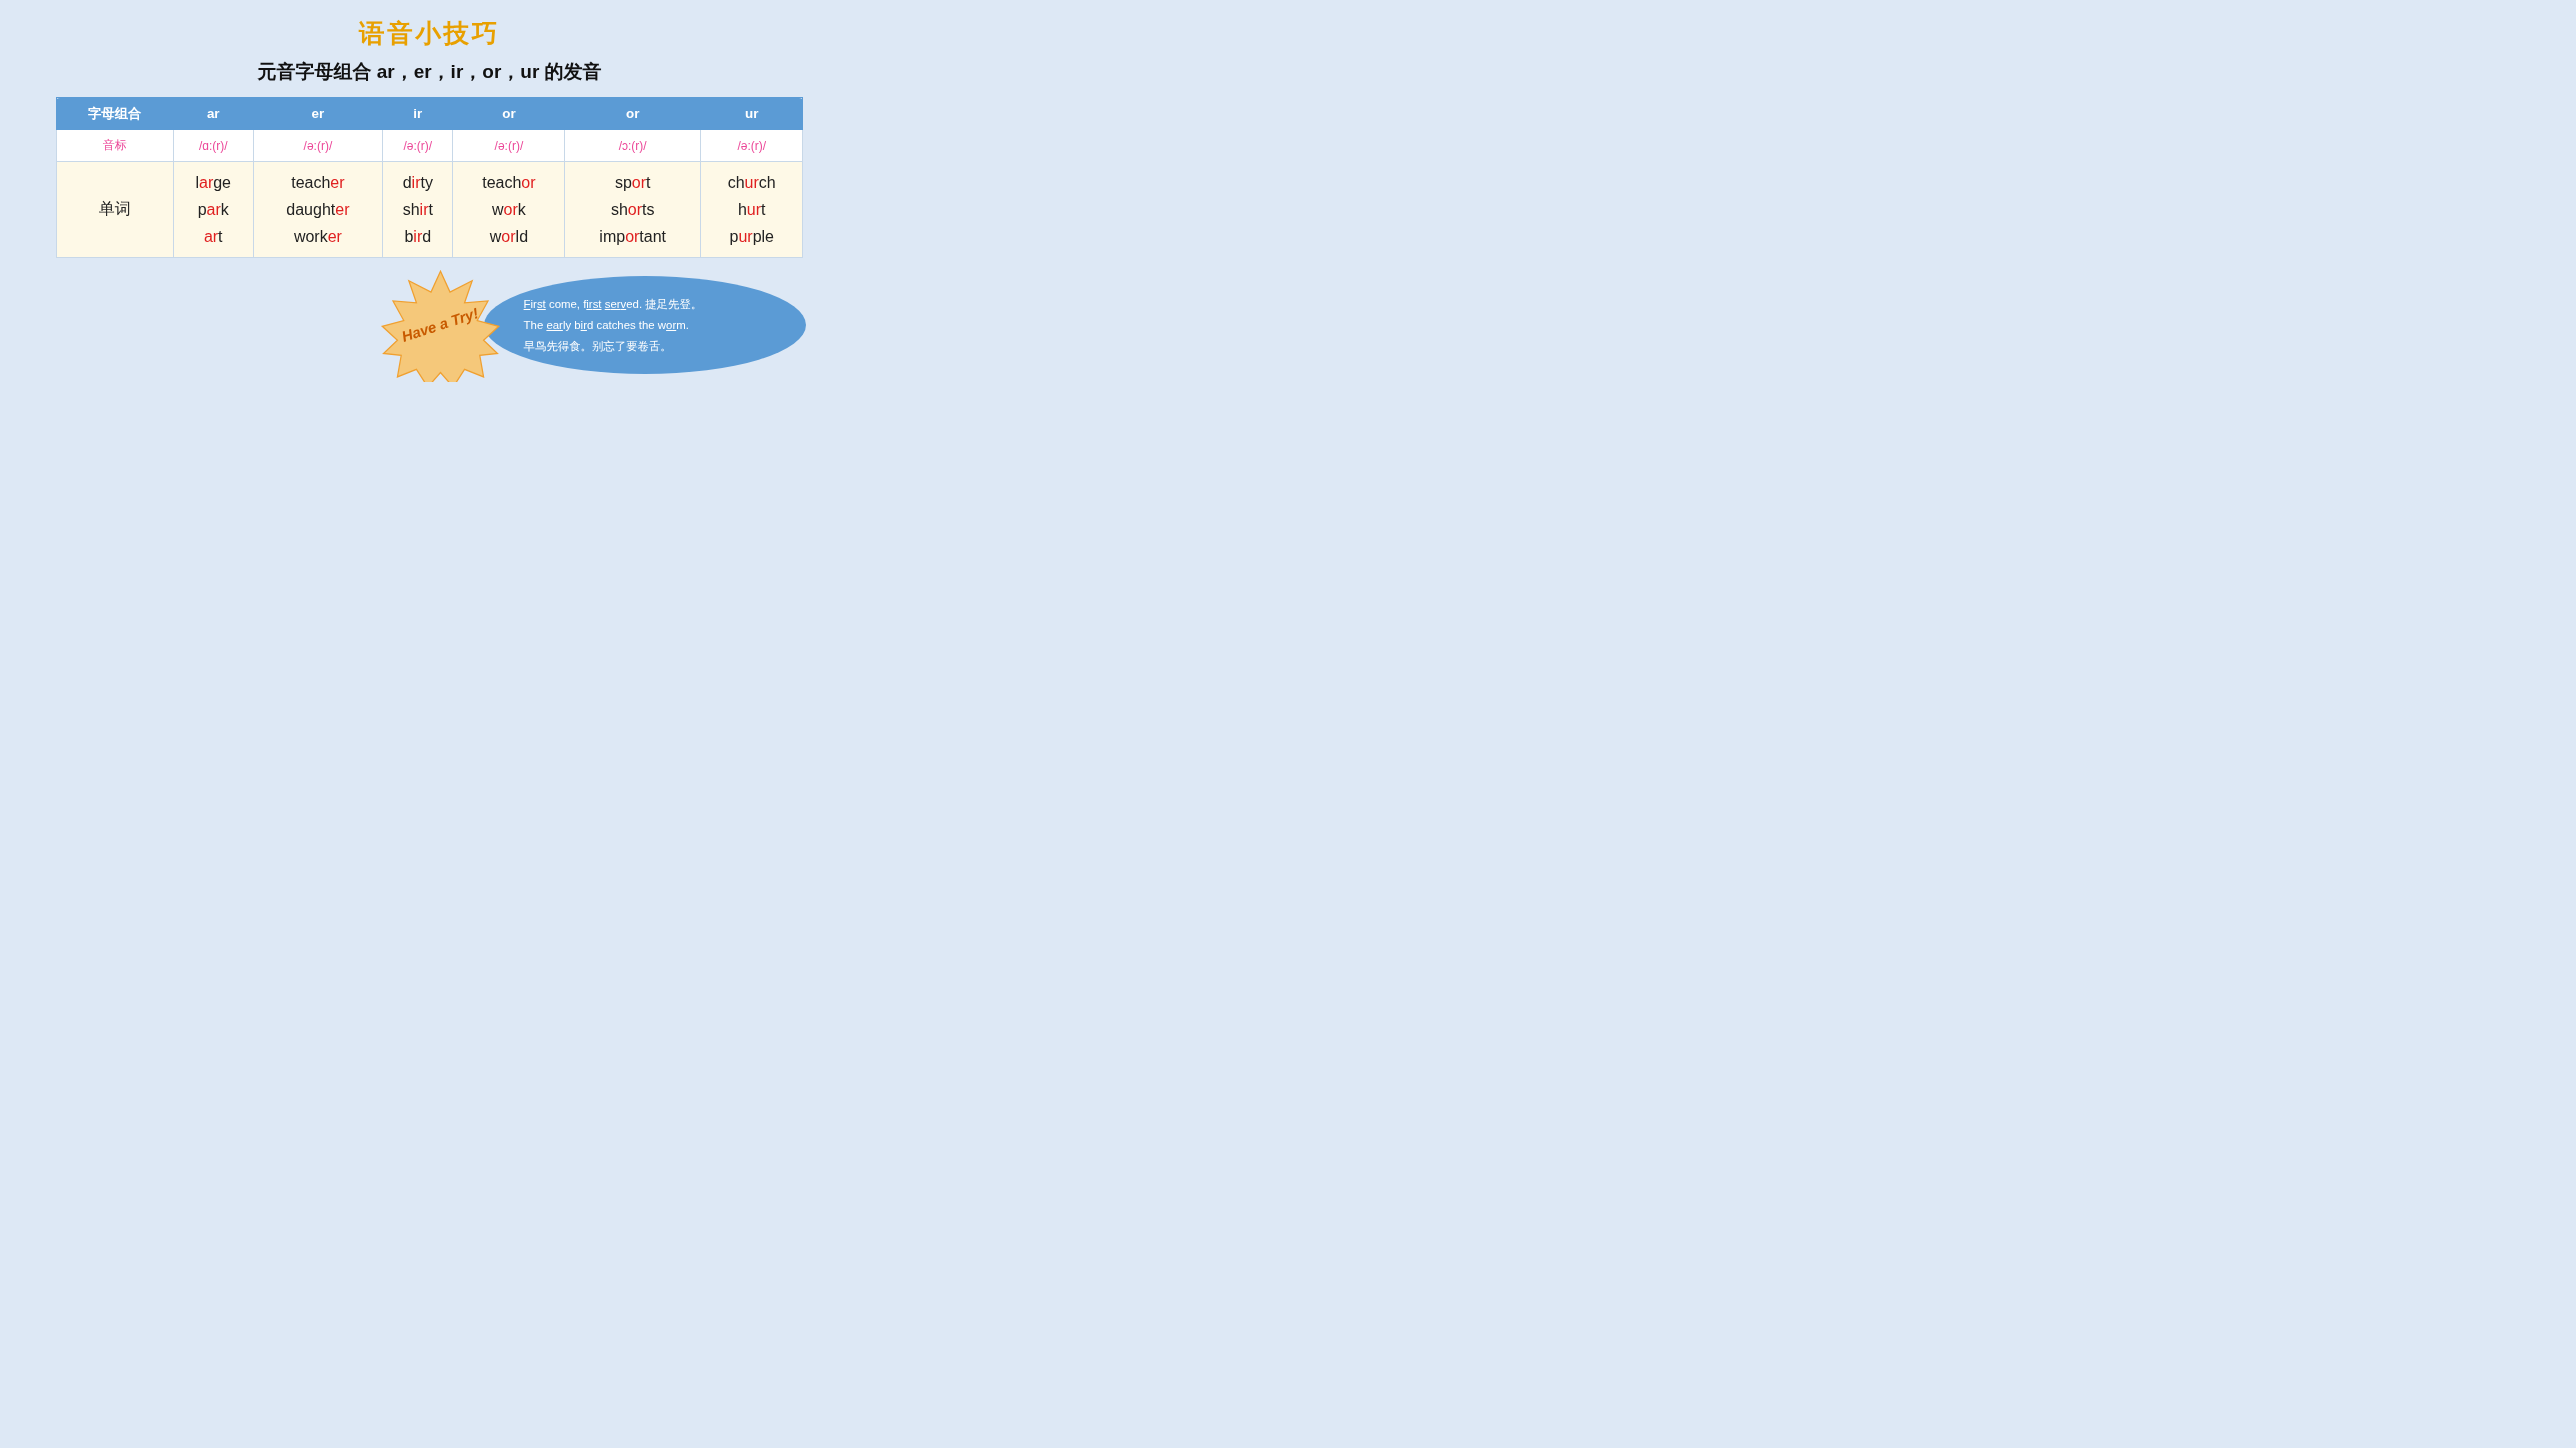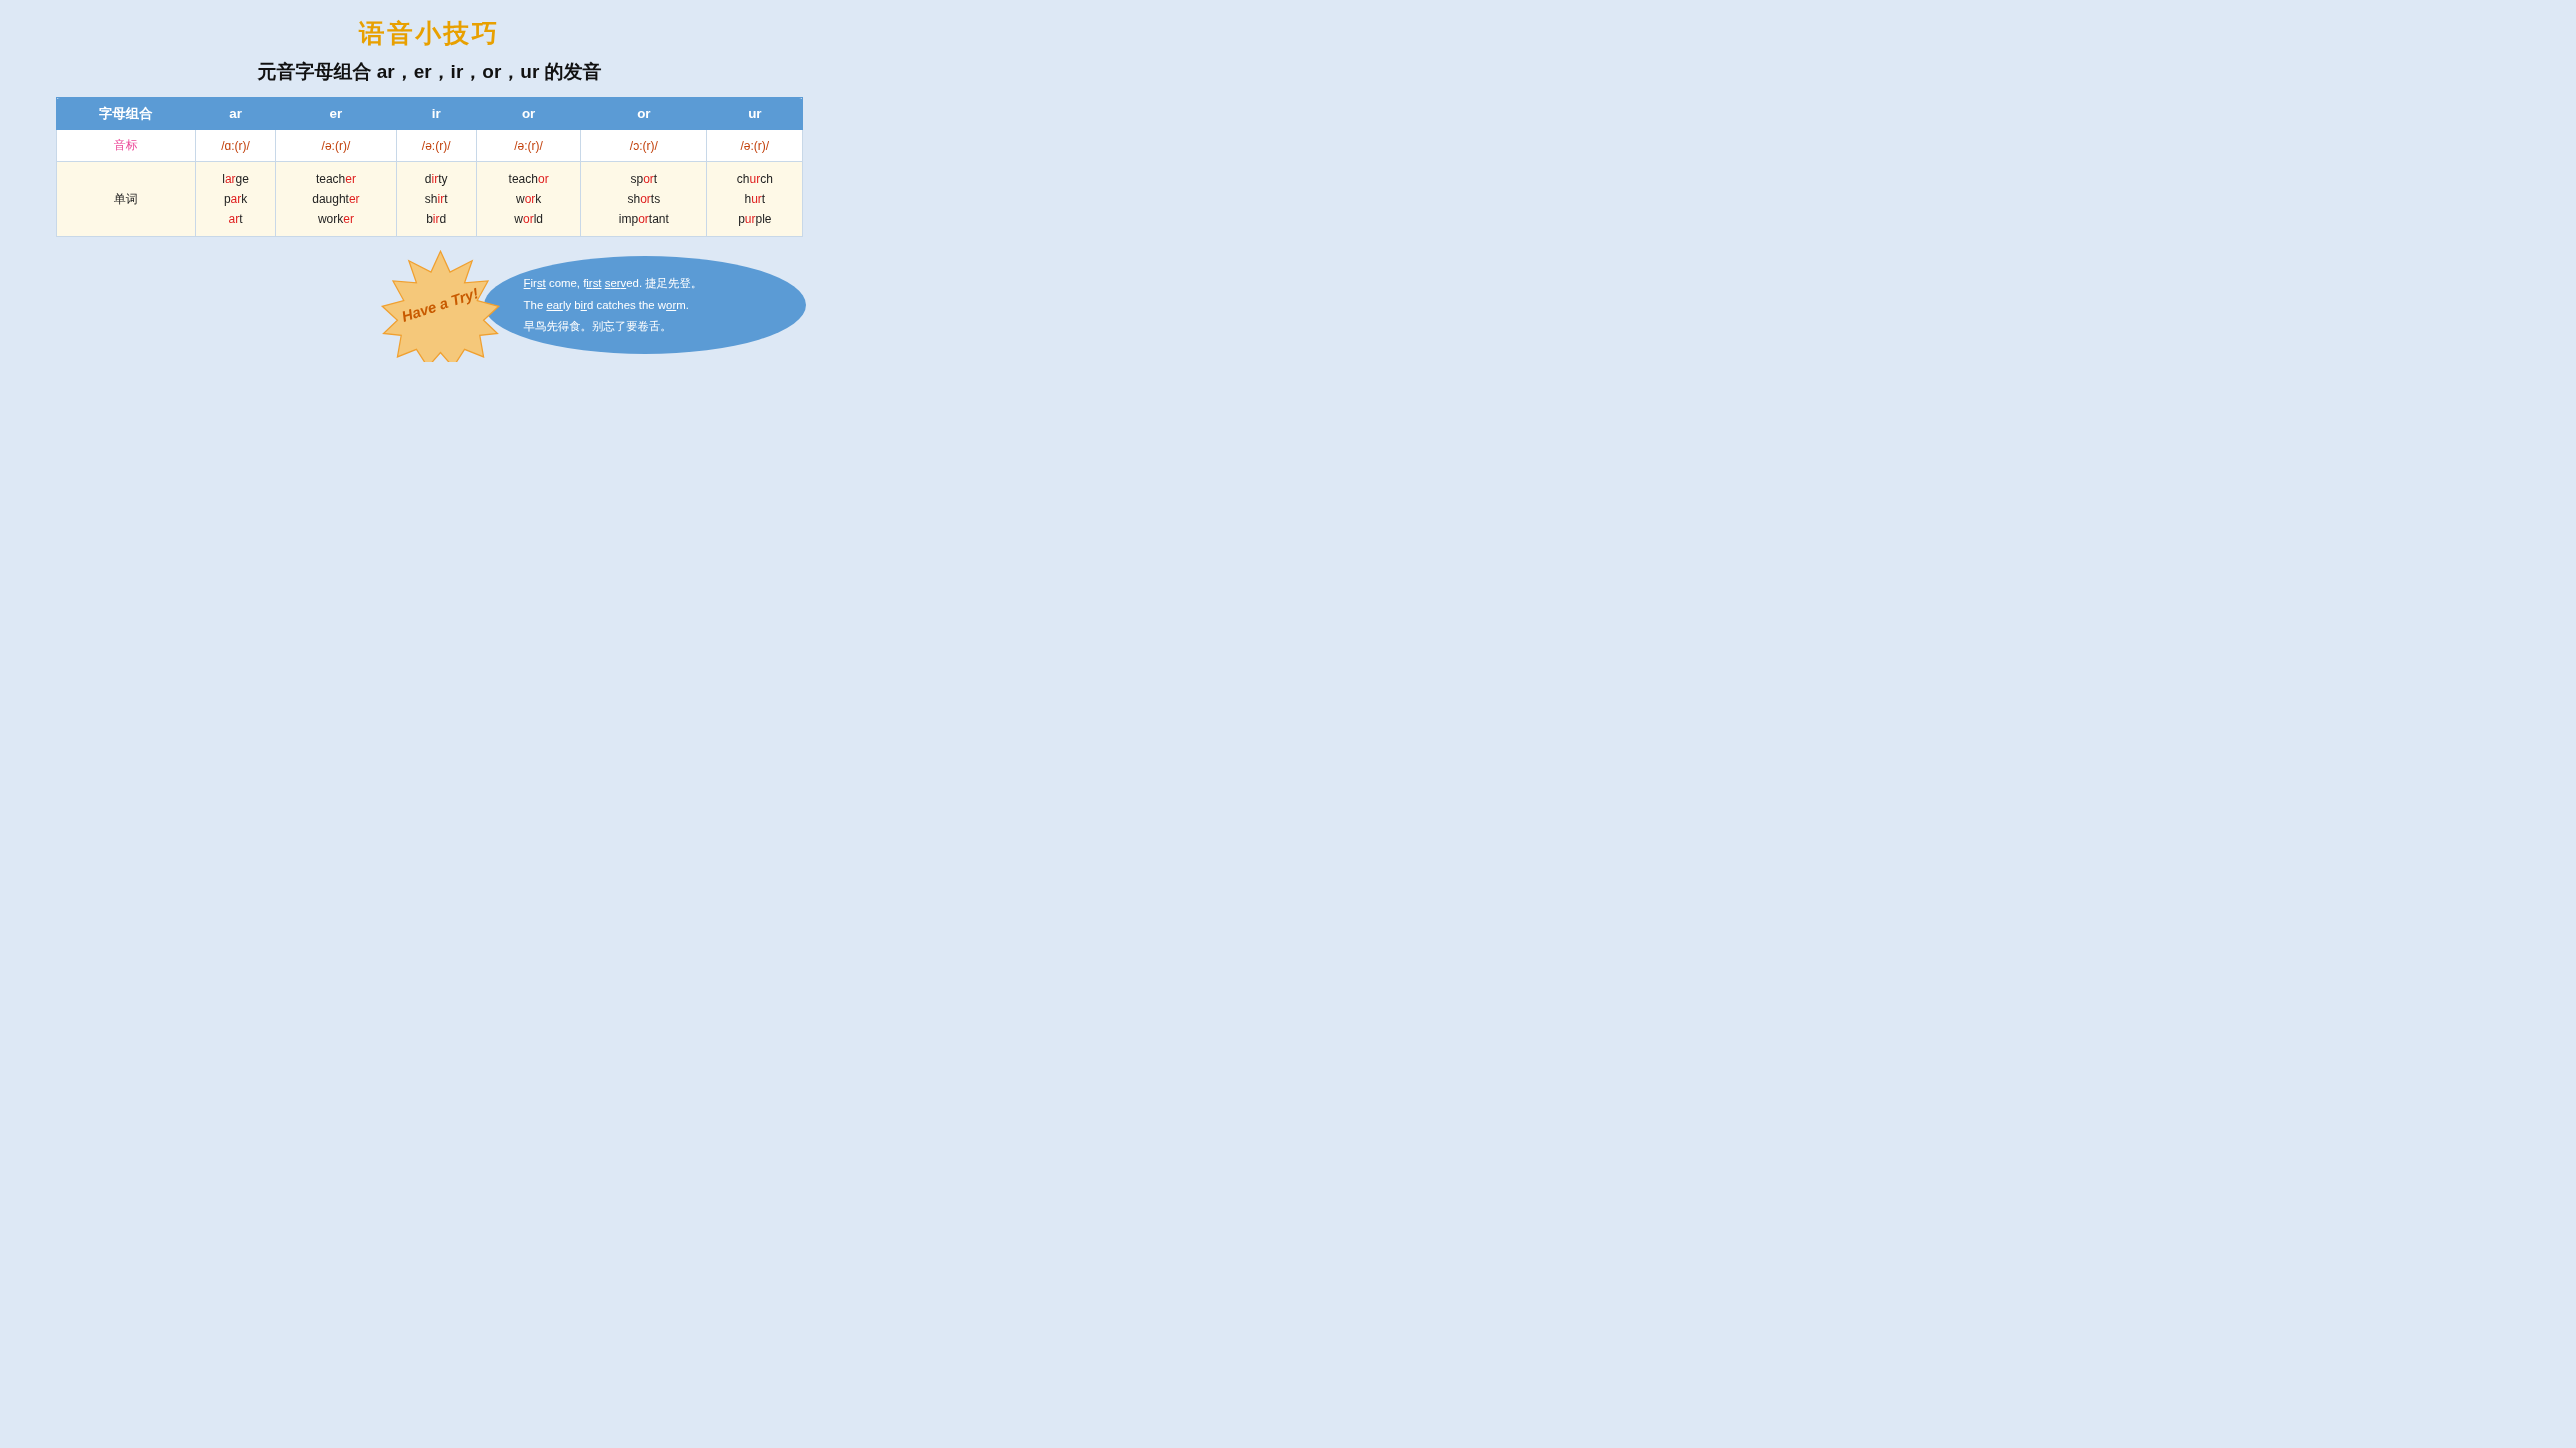--- a/index.html
+++ b/index.html
@@ -79,36 +79,36 @@
     }
     table thead tr th:last-child {
       border-radius: 0 4px 0 0;
     }
 
     table tbody tr.phonetic-row td {
       background: #fff;
       text-align: center;
       padding: 6.7px 4px;
       border: 1px solid #c8d8e8;
-      color: #c2410c;
+      color: #ec4899;
       font-size: 12px;
     }
 
     table tbody tr.phonetic-row td:first-child {
       color: #ec4899;
       font-weight: normal;
     }
 
     table tbody tr.word-row td {
       background: #fef9e7;
       text-align: center;
       padding: 6.7px 4px;
       border: 1px solid #c8d8e8;
       color: #222;
-      font-size: 12px;
+      font-size: 16px;
       vertical-align: top;
     }
 
     table tbody tr.word-row td:first-child {
       color: #222;
       font-weight: normal;
       vertical-align: middle;
     }
 
     .red { color: #e02020; }

